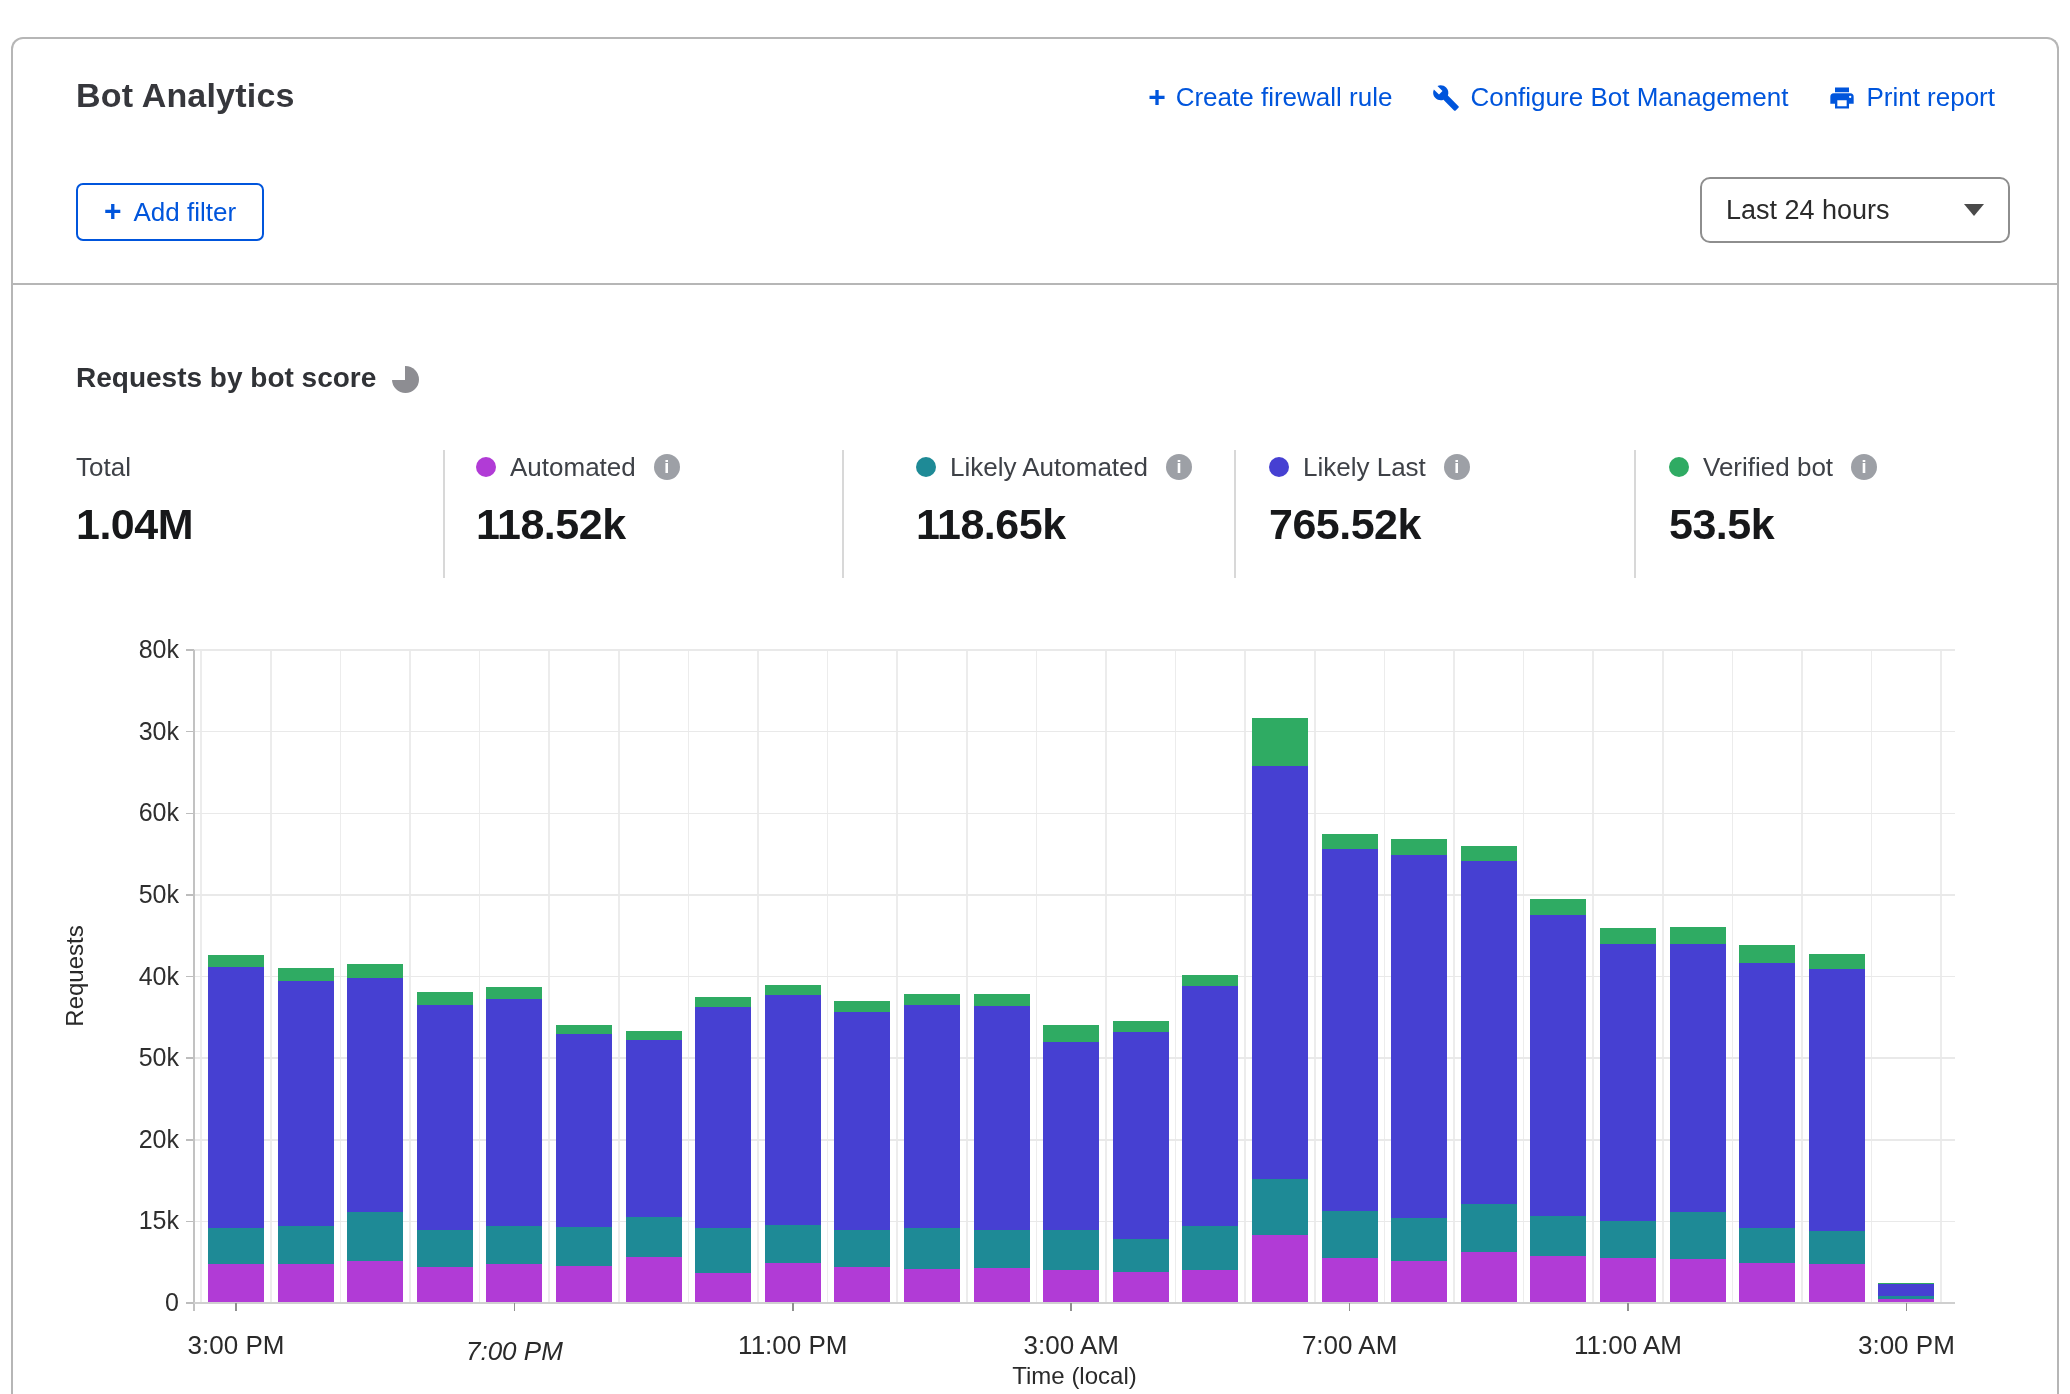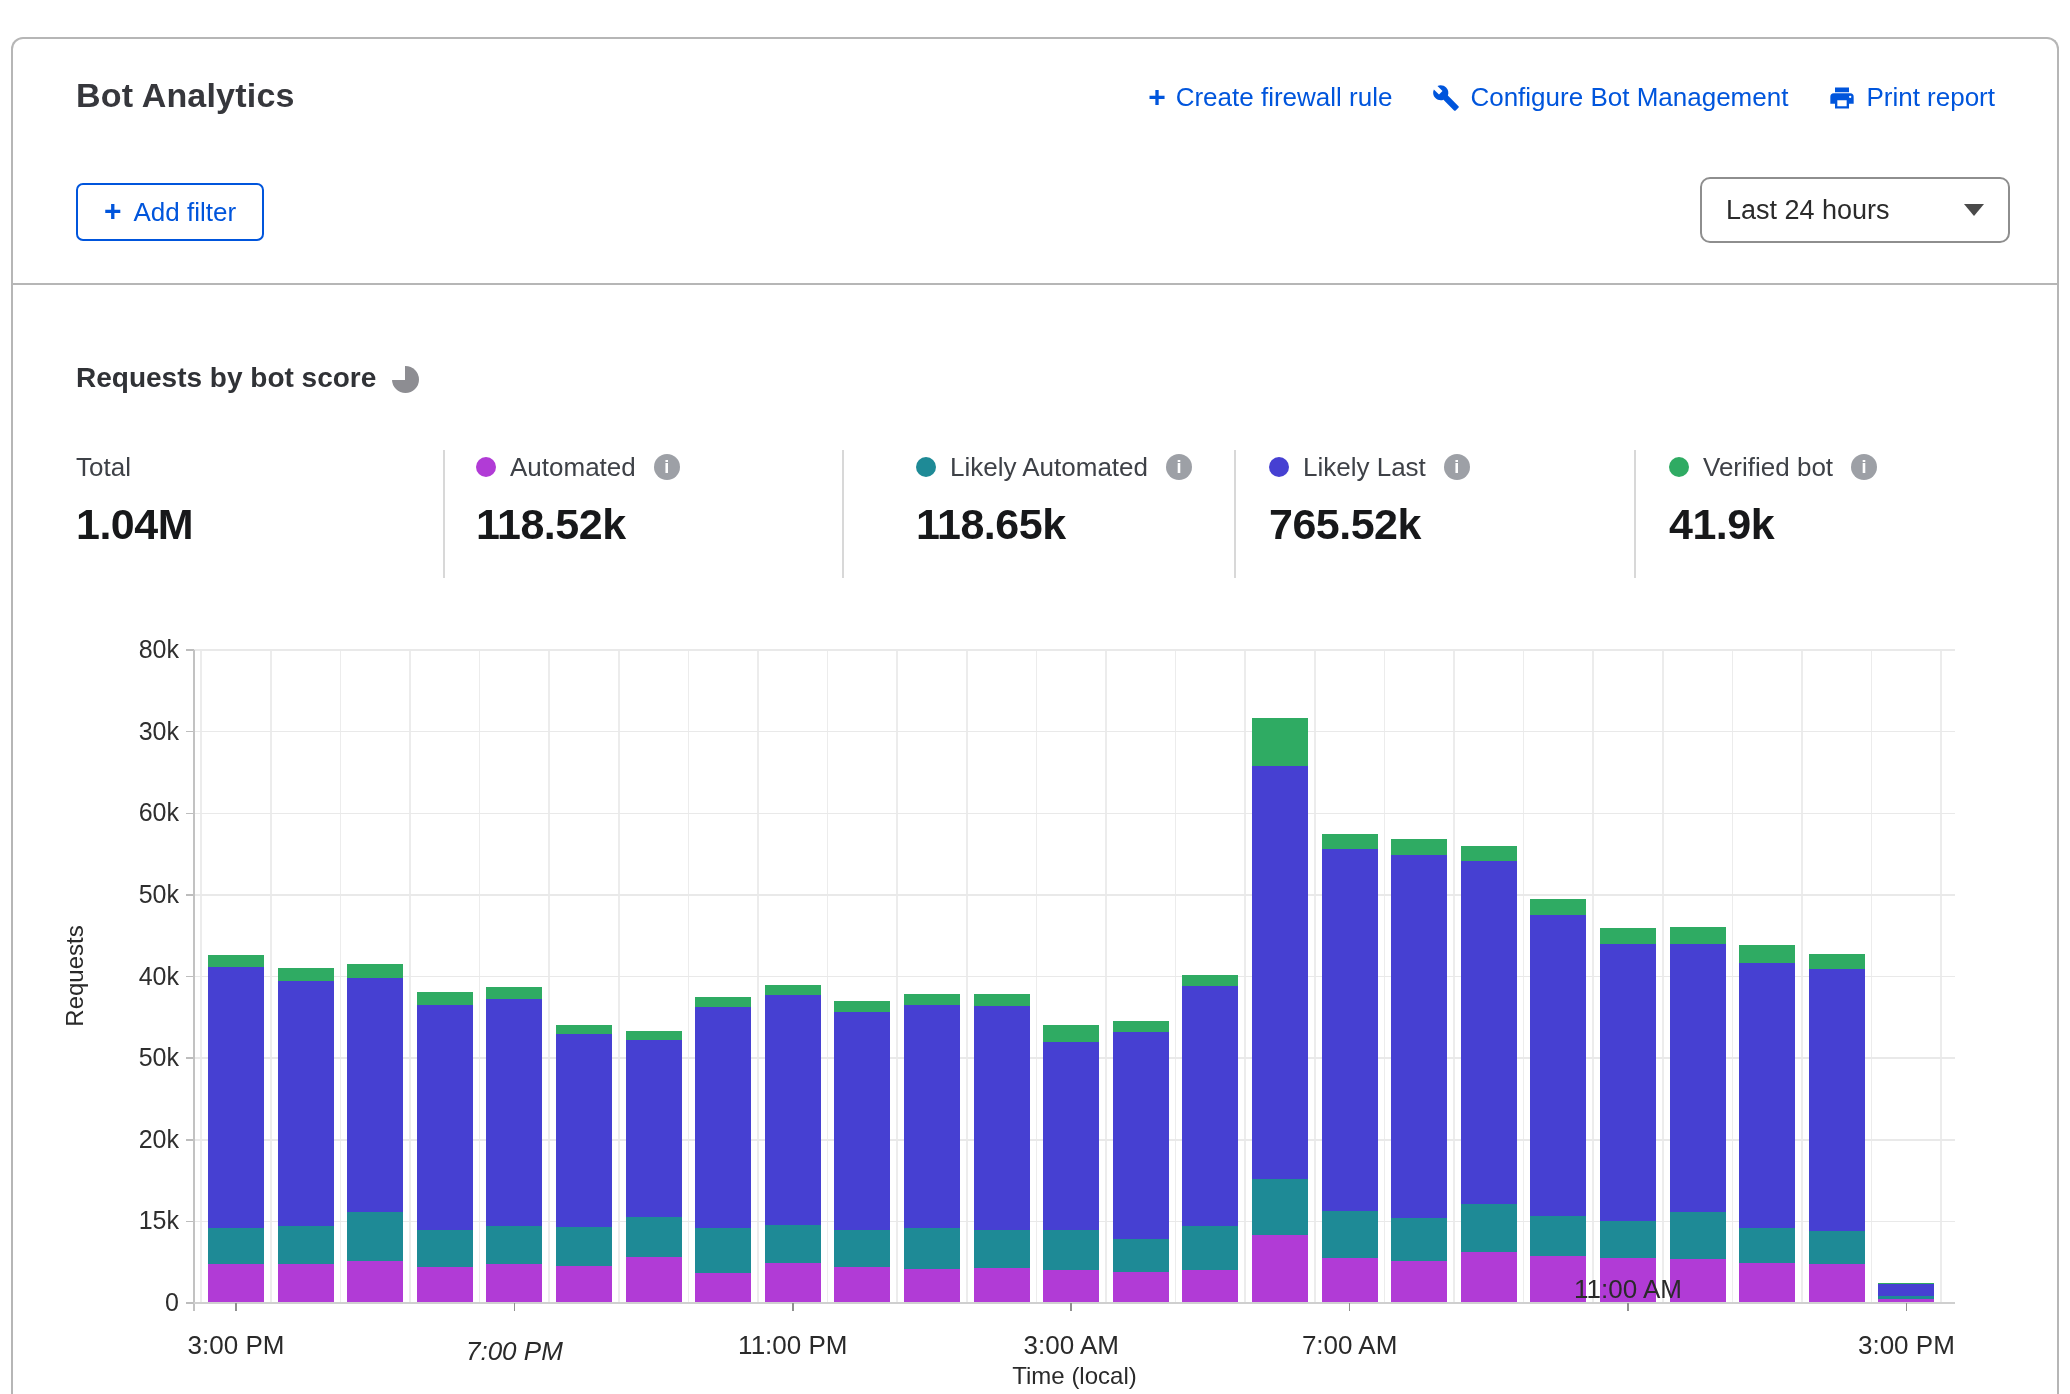--- a/index.html
+++ b/index.html
@@ -129,21 +129,21 @@
       <span class="info-icon">i</span>
     </div>
     <div class="stat-value">765.52k</div>
   </div>
   <div class="stat-col" style="left:1669px">
     <div class="stat-label-row">
       <span class="stat-dot" style="background: rgb(47, 171, 99);"></span>
       <span class="stat-label">Verified bot</span>
       <span class="info-icon">i</span>
     </div>
-    <div class="stat-value">41.9k</div>
+    <div class="stat-value">53.5k</div>
   </div>
   <div class="stat-divider" style="left:443px"></div>
   <div class="stat-divider" style="left:842px"></div>
   <div class="stat-divider" style="left:1234px"></div>
   <div class="stat-divider" style="left:1634px"></div>
 
   <div id="chart">
       <div class="vgrid" style="left: 200.45px; top: 650px; width: 1.5px; height: 653px; background: rgb(236, 236, 236);"></div>
       <div class="vgrid" style="left: 270.05px; top: 650px; width: 1.5px; height: 653px; background: rgb(236, 236, 236);"></div>
       <div class="vgrid" style="left: 339.65px; top: 650px; width: 1.5px; height: 653px; background: rgb(236, 236, 236);"></div>
@@ -302,19 +302,19 @@
       <div class="xlab" style="left: 136px; top: 1330px; width: 200px;">3:00 PM</div>
       <div class="tick" style="left: 513.65px; top: 1303px; width: 1.5px; height: 8px; background: rgb(143, 143, 143);"></div>
       <div class="xlab" style="left: 414.4px; top: 1336px; width: 200px; font-style: italic;">7:00 PM</div>
       <div class="tick" style="left: 792.05px; top: 1303px; width: 1.5px; height: 8px; background: rgb(143, 143, 143);"></div>
       <div class="xlab" style="left: 692.8px; top: 1330px; width: 200px;">11:00 PM</div>
       <div class="tick" style="left: 1070.45px; top: 1303px; width: 1.5px; height: 8px; background: rgb(143, 143, 143);"></div>
       <div class="xlab" style="left: 971.2px; top: 1330px; width: 200px;">3:00 AM</div>
       <div class="tick" style="left: 1348.85px; top: 1303px; width: 1.5px; height: 8px; background: rgb(143, 143, 143);"></div>
       <div class="xlab" style="left: 1249.6px; top: 1330px; width: 200px;">7:00 AM</div>
       <div class="tick" style="left: 1627.25px; top: 1303px; width: 1.5px; height: 8px; background: rgb(143, 143, 143);"></div>
-      <div class="xlab" style="left: 1528px; top: 1274px; width: 200px;">11:00 AM</div>
+      <div class="xlab" style="left: 1528px; top: 1330px; width: 200px;">11:00 AM</div>
       <div class="tick" style="left: 1905.65px; top: 1303px; width: 1.5px; height: 8px; background: rgb(143, 143, 143);"></div>
       <div class="xlab" style="left: 1806.4px; top: 1330px; width: 200px;">3:00 PM</div>
     </div>
   <div class="axis-title-y" style="left:-25px; top:956px; width:200px; height:40px;">Requests</div>
   <div class="axis-title-x" style="left:194px; top:1362px; width:1761px;">Time (local)</div>
 </div>
 
 </body></html>

